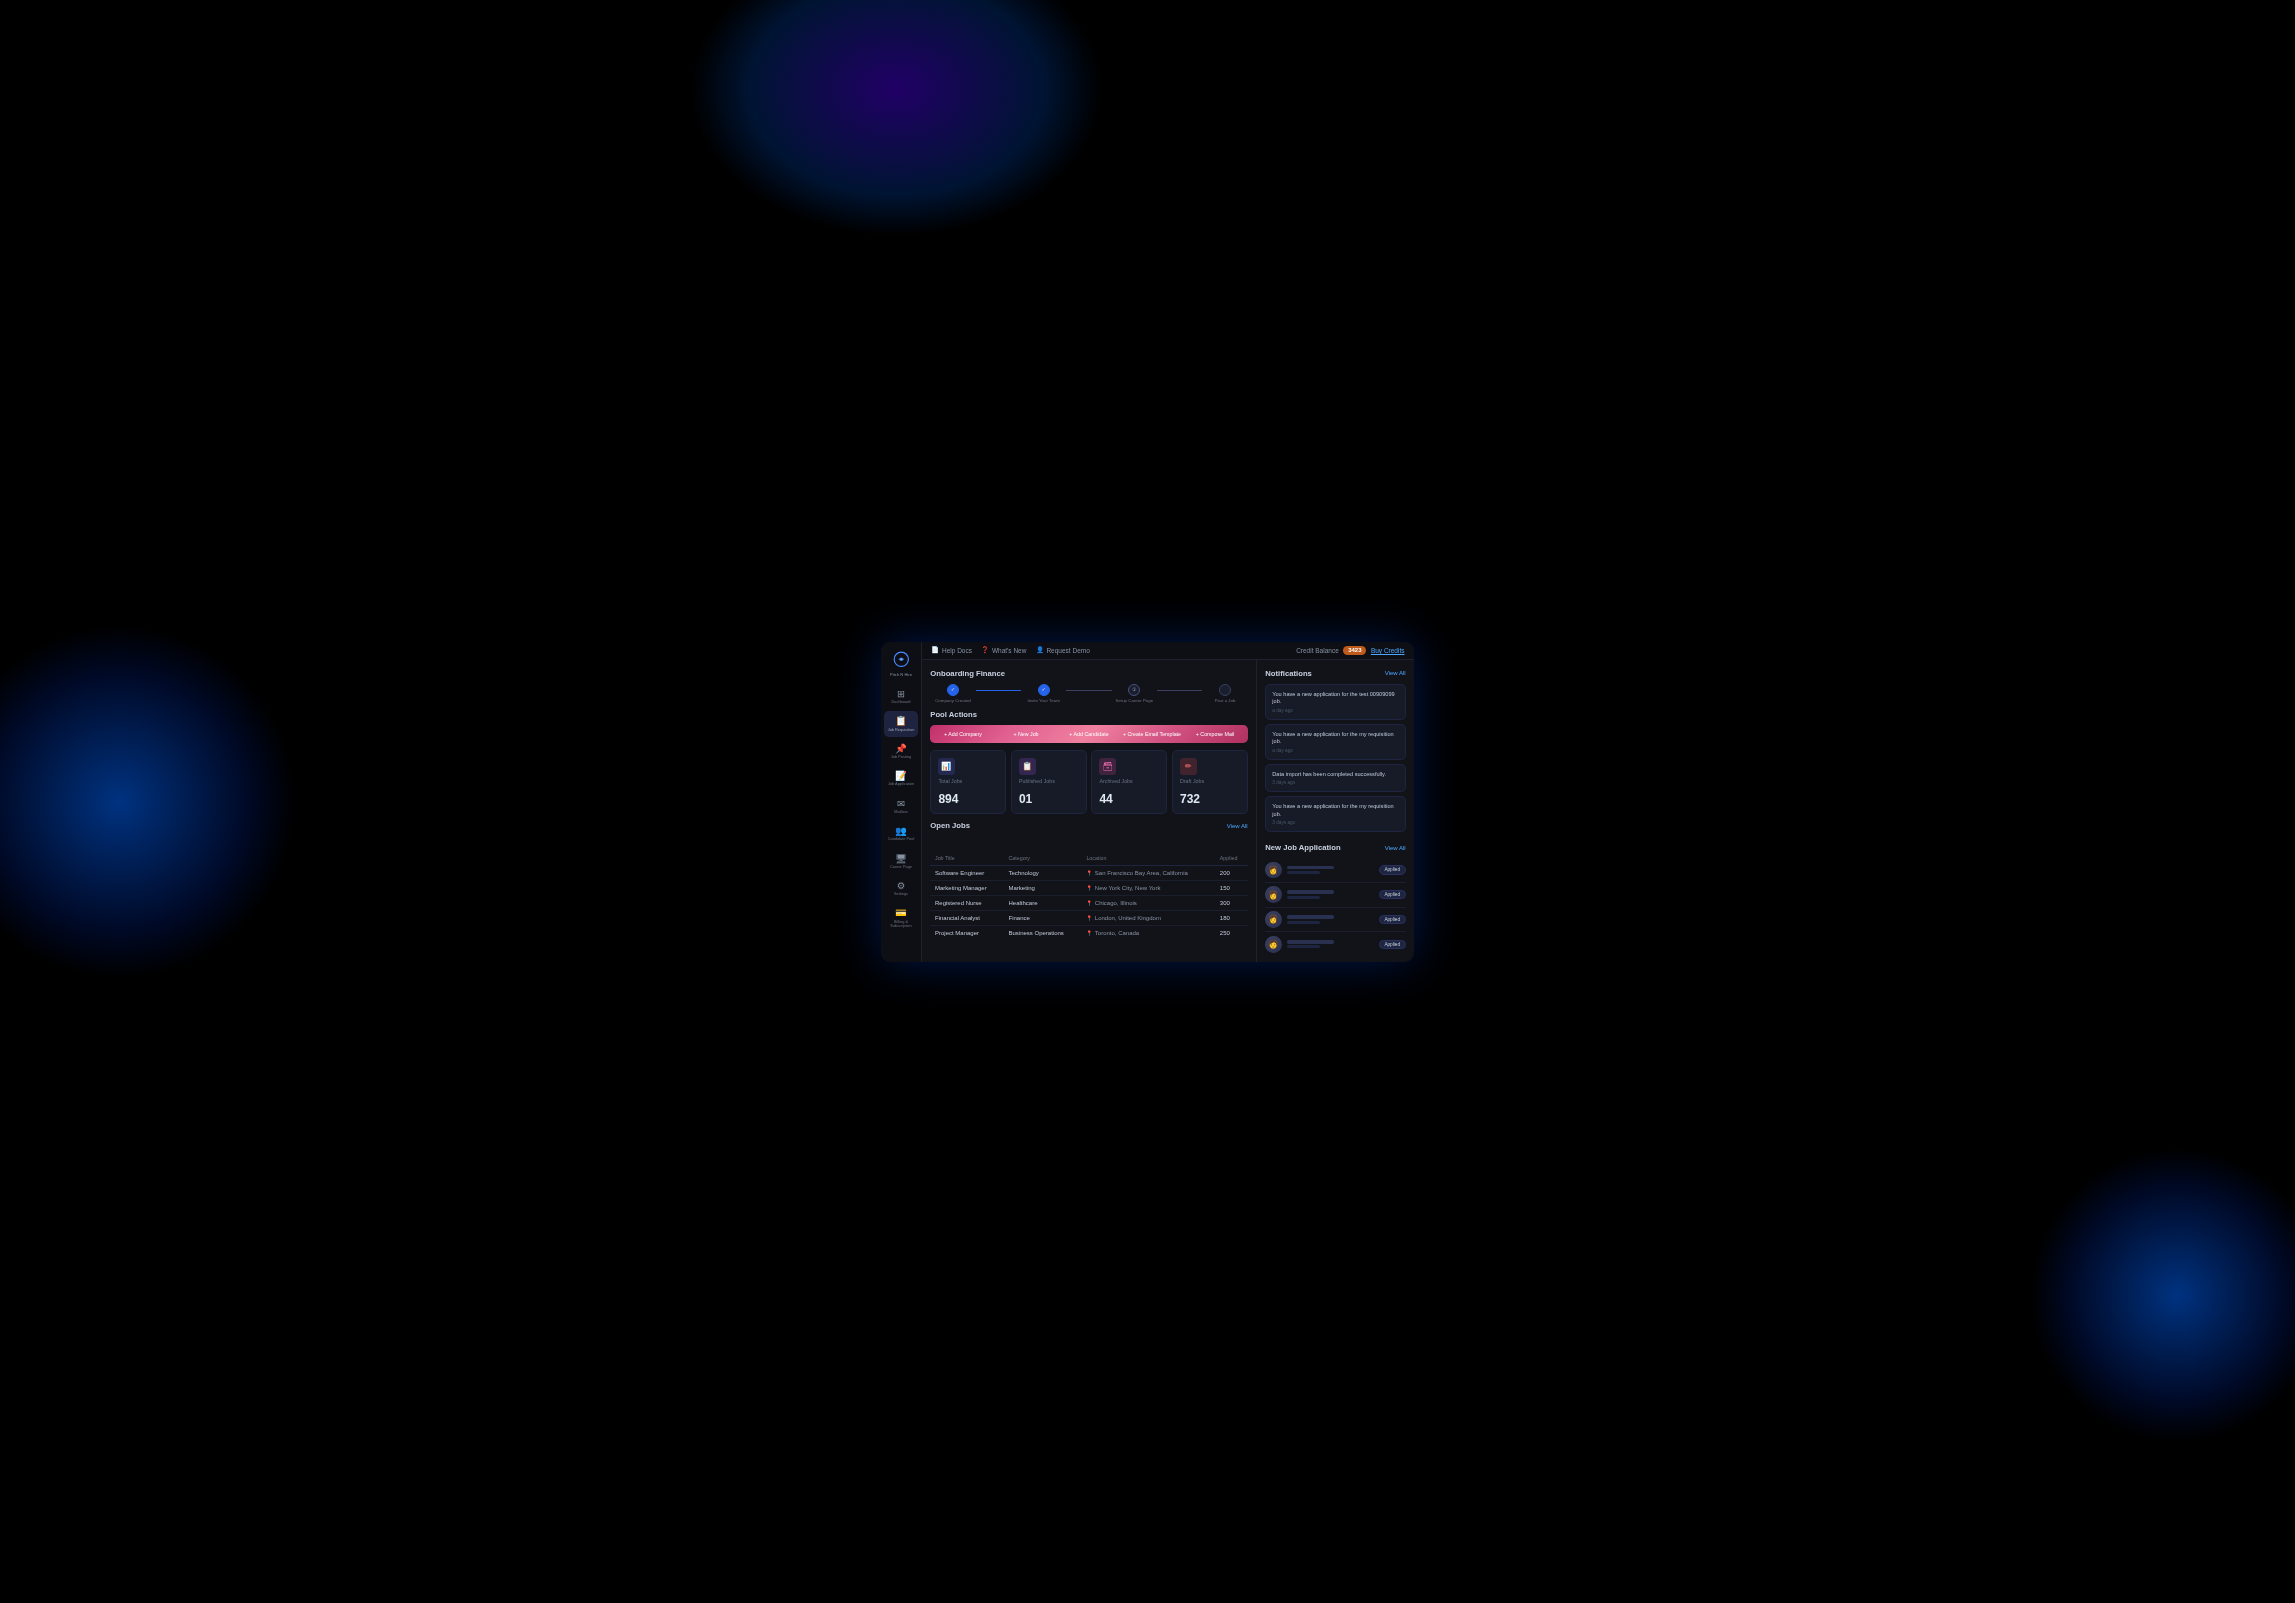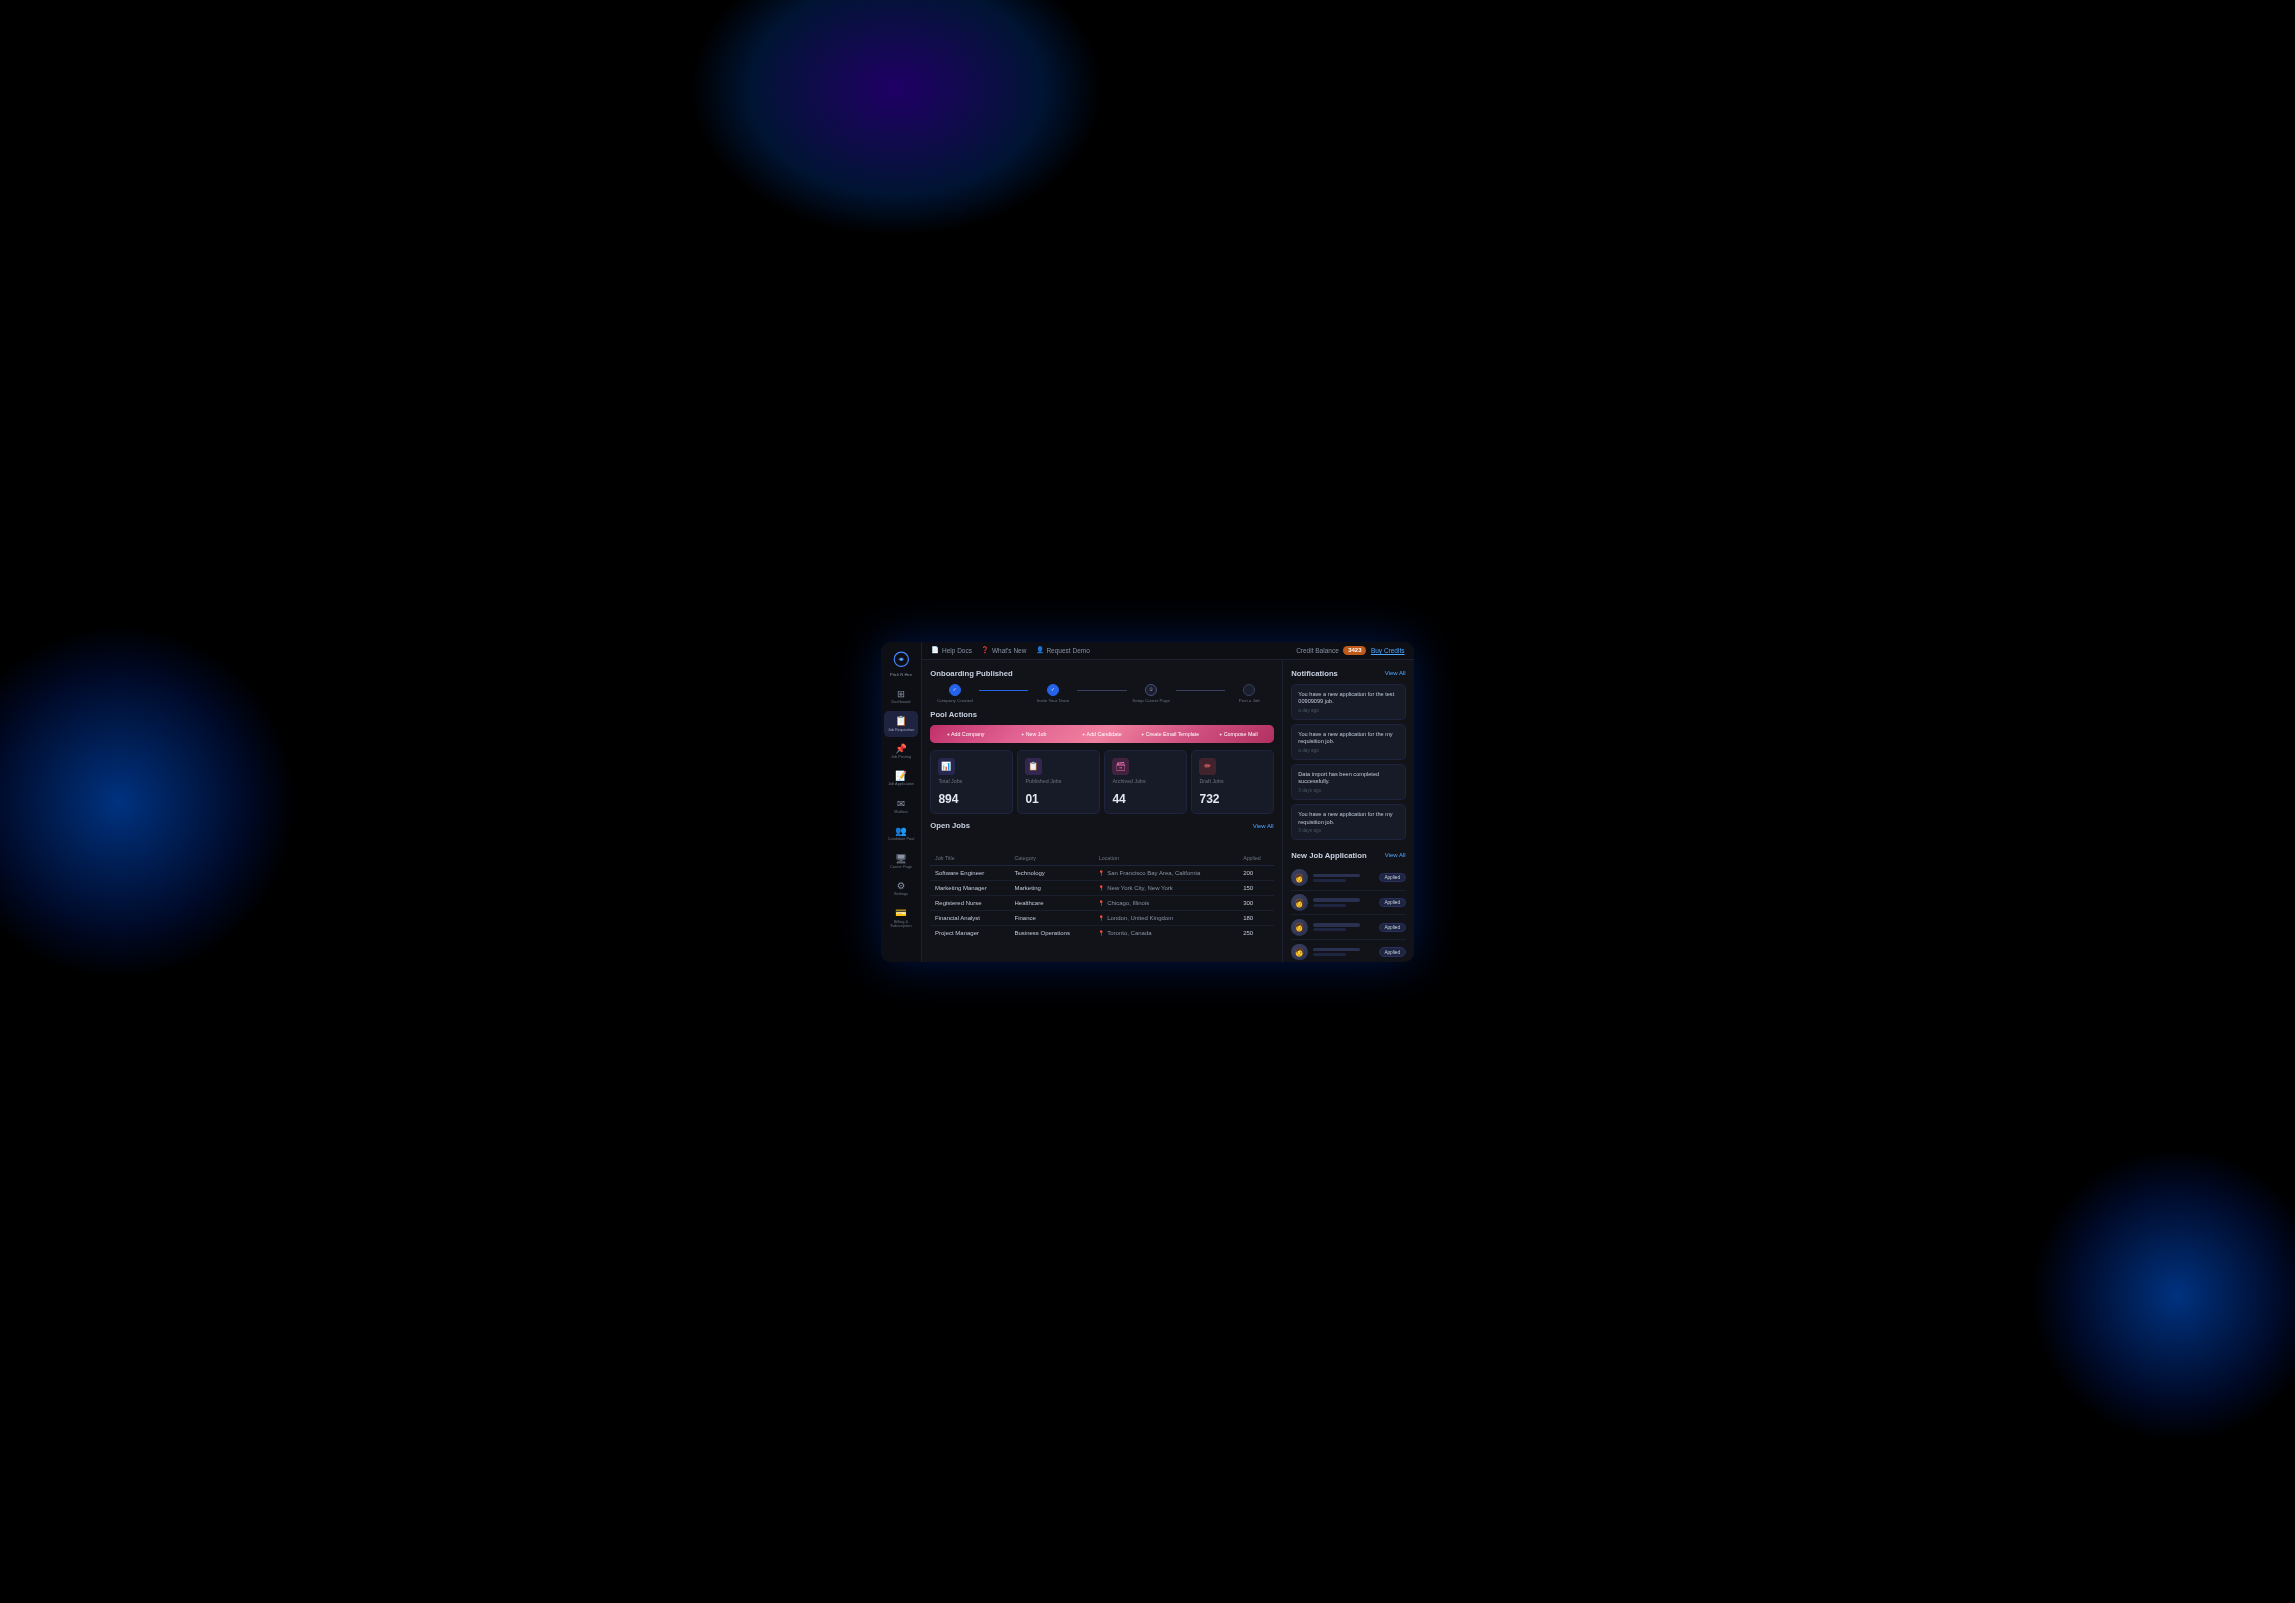--- a/index.html
+++ b/index.html
@@ -163,21 +163,21 @@
     }
     .left-panel {
       flex: 1;
       padding: 8.3px;
       overflow-y: auto;
       display: flex;
       flex-direction: column;
       gap: 7.1px;
     }
     .right-panel {
-      width: 132px;
+      width: 158px;
       padding: 8.3px;
       border-left: 0.6px solid #1e2130;
       display: flex;
       flex-direction: column;
       gap: 7.1px;
       overflow-y: auto;
       flex-shrink: 0;
     }
 
     
@@ -494,21 +494,21 @@
         <span class="credit-badge">3423</span>
         <span class="buy-credits">Buy Credits</span>
       </div>
     </div>
 
     <div class="content-body">
 
       <div class="left-panel">
 
         <div>
-          <div class="section-title">Onboarding Published</div>
+          <div class="section-title">Onboarding Finance</div>
           <div class="steps-wrapper">
             <div class="progress-step">
               <div class="step-circle completed">✓</div>
               <div class="step-label">Company Created</div>
             </div>
             <div class="step-connector done"></div>
             <div class="progress-step">
               <div class="step-circle completed">✓</div>
               <div class="step-label">Invite Your Team</div>
             </div>

